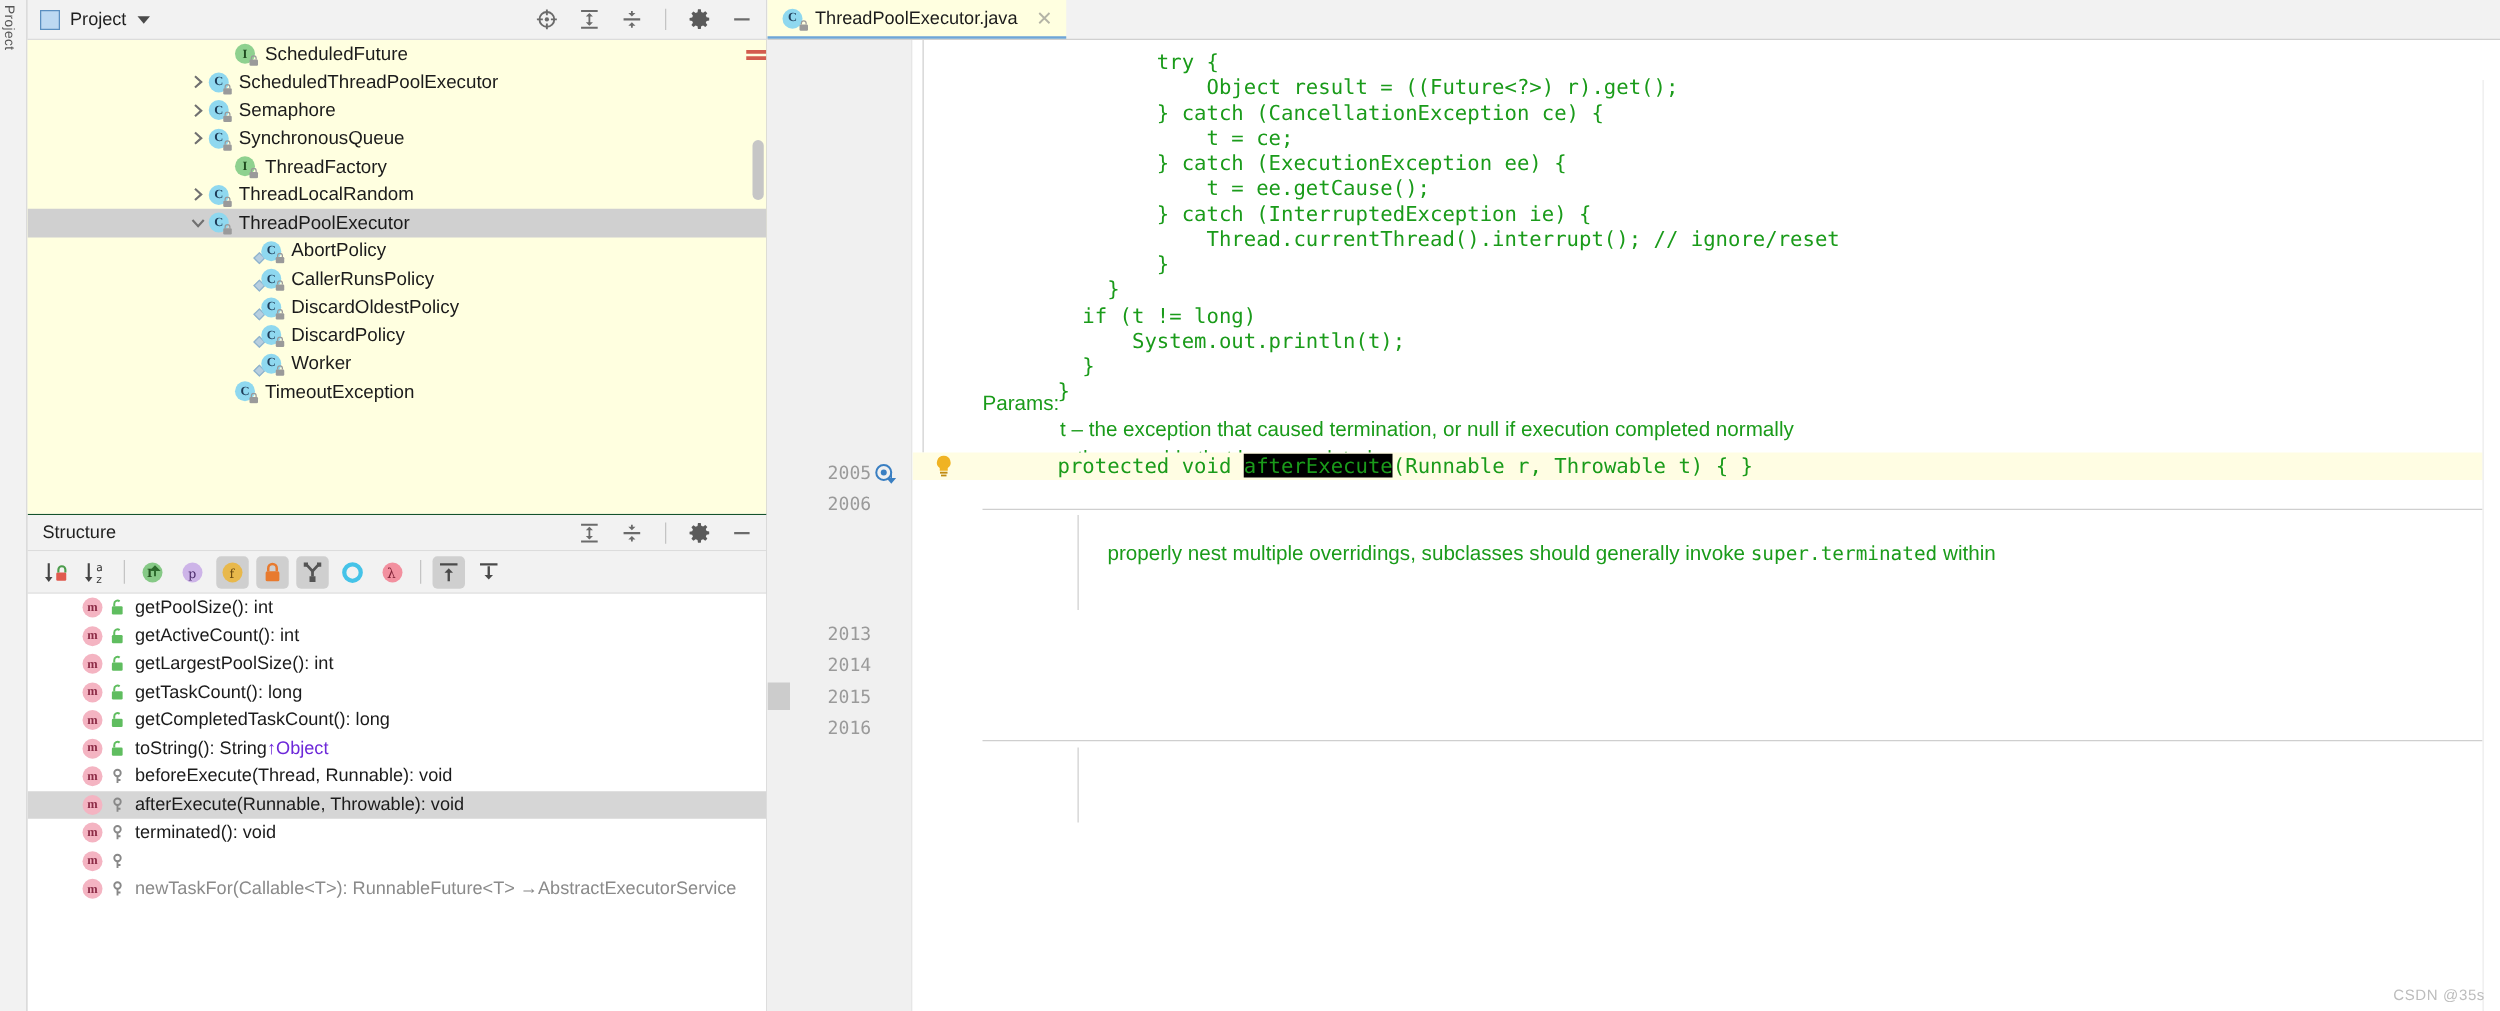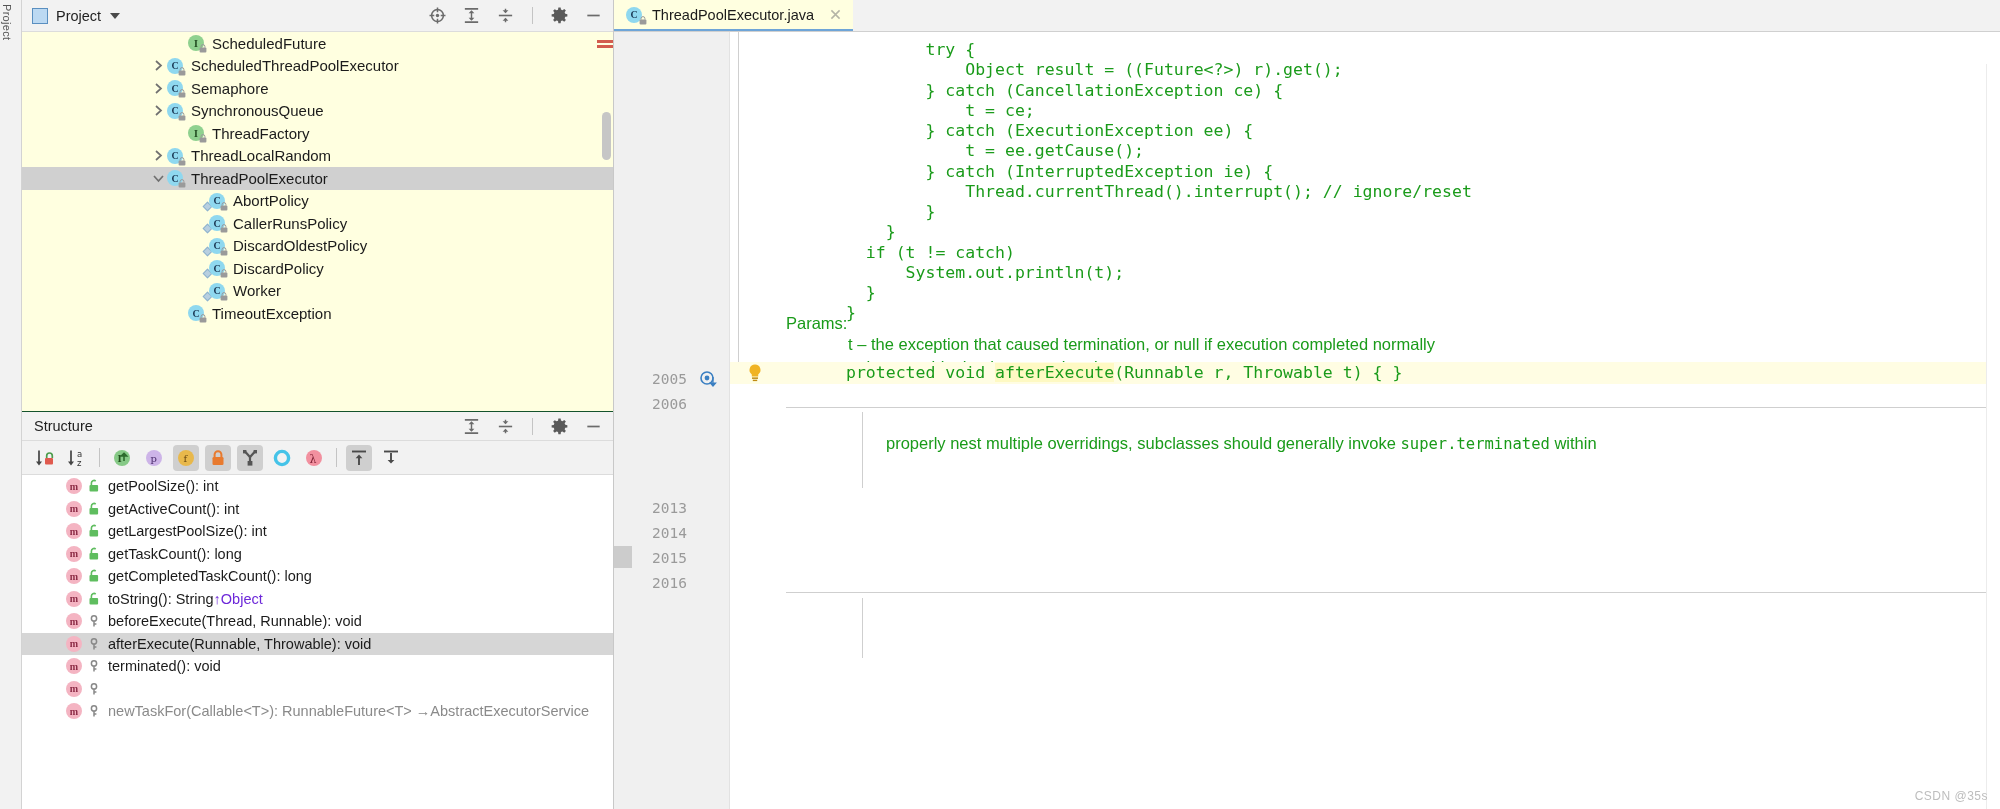--- a/index.html
+++ b/index.html
@@ -191,21 +191,21 @@
   .editor-body {
     flex: 1 1 auto; display: flex; position: relative; overflow: hidden;
   }
   .gutter {
     width: 116px; flex: 0 0 116px;
     background: #f0f0f0;
     border-right: 1px solid #e2e2e2;
     position: relative;
   }
   .gnum {
-    position: absolute; right: 42px;
+    position: absolute; right: 32px;
     font-family: "DejaVu Sans Mono", monospace;
     font-size: 14.5px; color: #9a9a9a;
     text-align: right;
   }
   .gmark { position: absolute; right: 10px; width: 20px; height: 20px; }
   .gsel {
     position: absolute; left: 0; width: 18px; height: 22px;
     background: #cccccc;
   }
 
@@ -215,21 +215,21 @@
   }
   .cl {
     position: absolute; left: 0;
     font-family: "DejaVu Sans Mono", monospace;
     font-size: 16.5px; line-height: 20px;
     color: #1a9b1a; white-space: pre;
   }
   .cl.hl-line {
     background: #fffde3; left: 0; right: 0;
   }
-  .mname { background: #fef9c3; }
+  .mname { background: #000000; }
   .ital { font-style: italic; }
 
   .doc {
     position: absolute;
     font-family: "Liberation Sans", sans-serif;
     font-size: 16.5px; line-height: 21px;
     color: #1a9b1a;
   }
   .doc .mono {
     font-family: "DejaVu Sans Mono", monospace; font-size: 15.5px;
@@ -732,21 +732,21 @@
           <div class="cl" style="left: 116px; top: 8px;">        try {</div>
           <div class="cl" style="left: 116px; top: 28px;">            Object result = ((Future&lt;?&gt;) r).get();</div>
           <div class="cl" style="left: 116px; top: 49px;">        } catch (CancellationException ce) {</div>
           <div class="cl" style="left: 116px; top: 69px; text-align: center;">            t = ce;</div>
           <div class="cl" style="left: 116px; top: 89px;">        } catch (ExecutionException ee) {</div>
           <div class="cl" style="left: 116px; top: 109px;">            t = ee.getCause();</div>
           <div class="cl" style="left: 116px; top: 130px;">        } catch (InterruptedException ie) {</div>
           <div class="cl" style="left: 116px; top: 150px;">            Thread.currentThread().interrupt(); // ignore/reset</div>
           <div class="cl" style="left: 116px; top: 170px;">        }</div>
           <div class="cl" style="left: 116px; top: 190px;">    }</div>
-          <div class="cl" style="left: 116px; top: 211px;">  if (t != catch)</div>
+          <div class="cl" style="left: 116px; top: 211px;">  if (t != long)</div>
           <div class="cl" style="left: 116px; top: 231px;">      System.out.println(t);</div>
           <div class="cl" style="left: 116px; top: 251px;">  }</div>
           <div class="cl" style="left: 116px; top: 271px;">}</div>
           <div class="doc-vrule" style="top: 0px; height: 330px; left: 8px;"></div>
           <div class="doc" style="left: 56px; top: 281px;">Params:</div>
           <div class="doc" style="left: 108px; top: 281px; margin-top: 44px;"><span>r</span> <span>–</span> <span>the runnable that has completed</span></div>
           <div class="doc" style="left: 118px; top: 302px;"><span>t</span> <span>–</span> <span>the exception that caused termination, or null if execution completed normally</span></div>
           <div class="cl hl-line" style="top: 330px; left: 0px; right: 0px; height: 22px;"></div>
           <div class="bulb" style="left: 16px; top: 331px;"><svg width="18" height="20" viewBox="0 0 18 20">
               <path d="M9 1.6a5.4 5.4 0 00-3.2 9.8v2.1h6.4v-2.1A5.4 5.4 0 009 1.6z" fill="#f0b323"></path>

